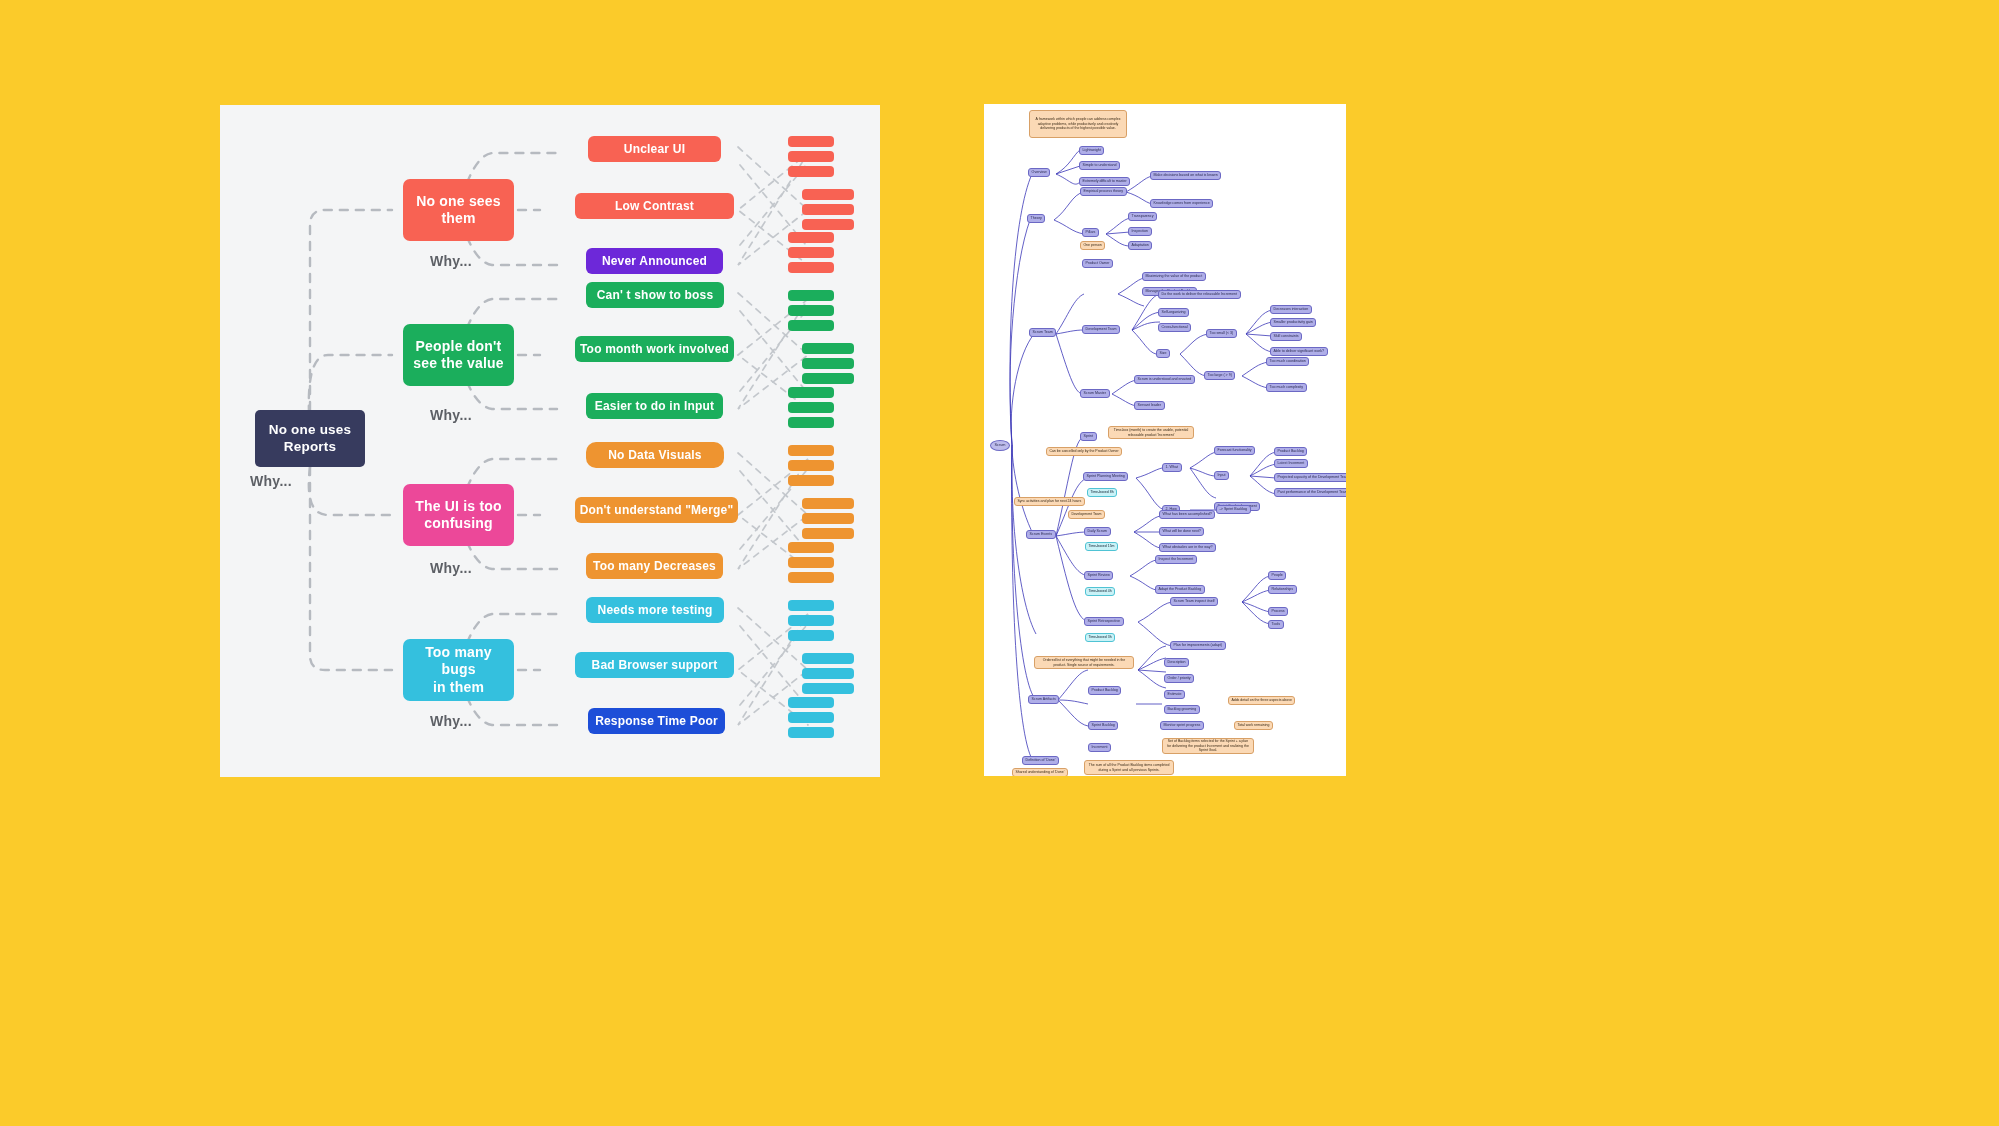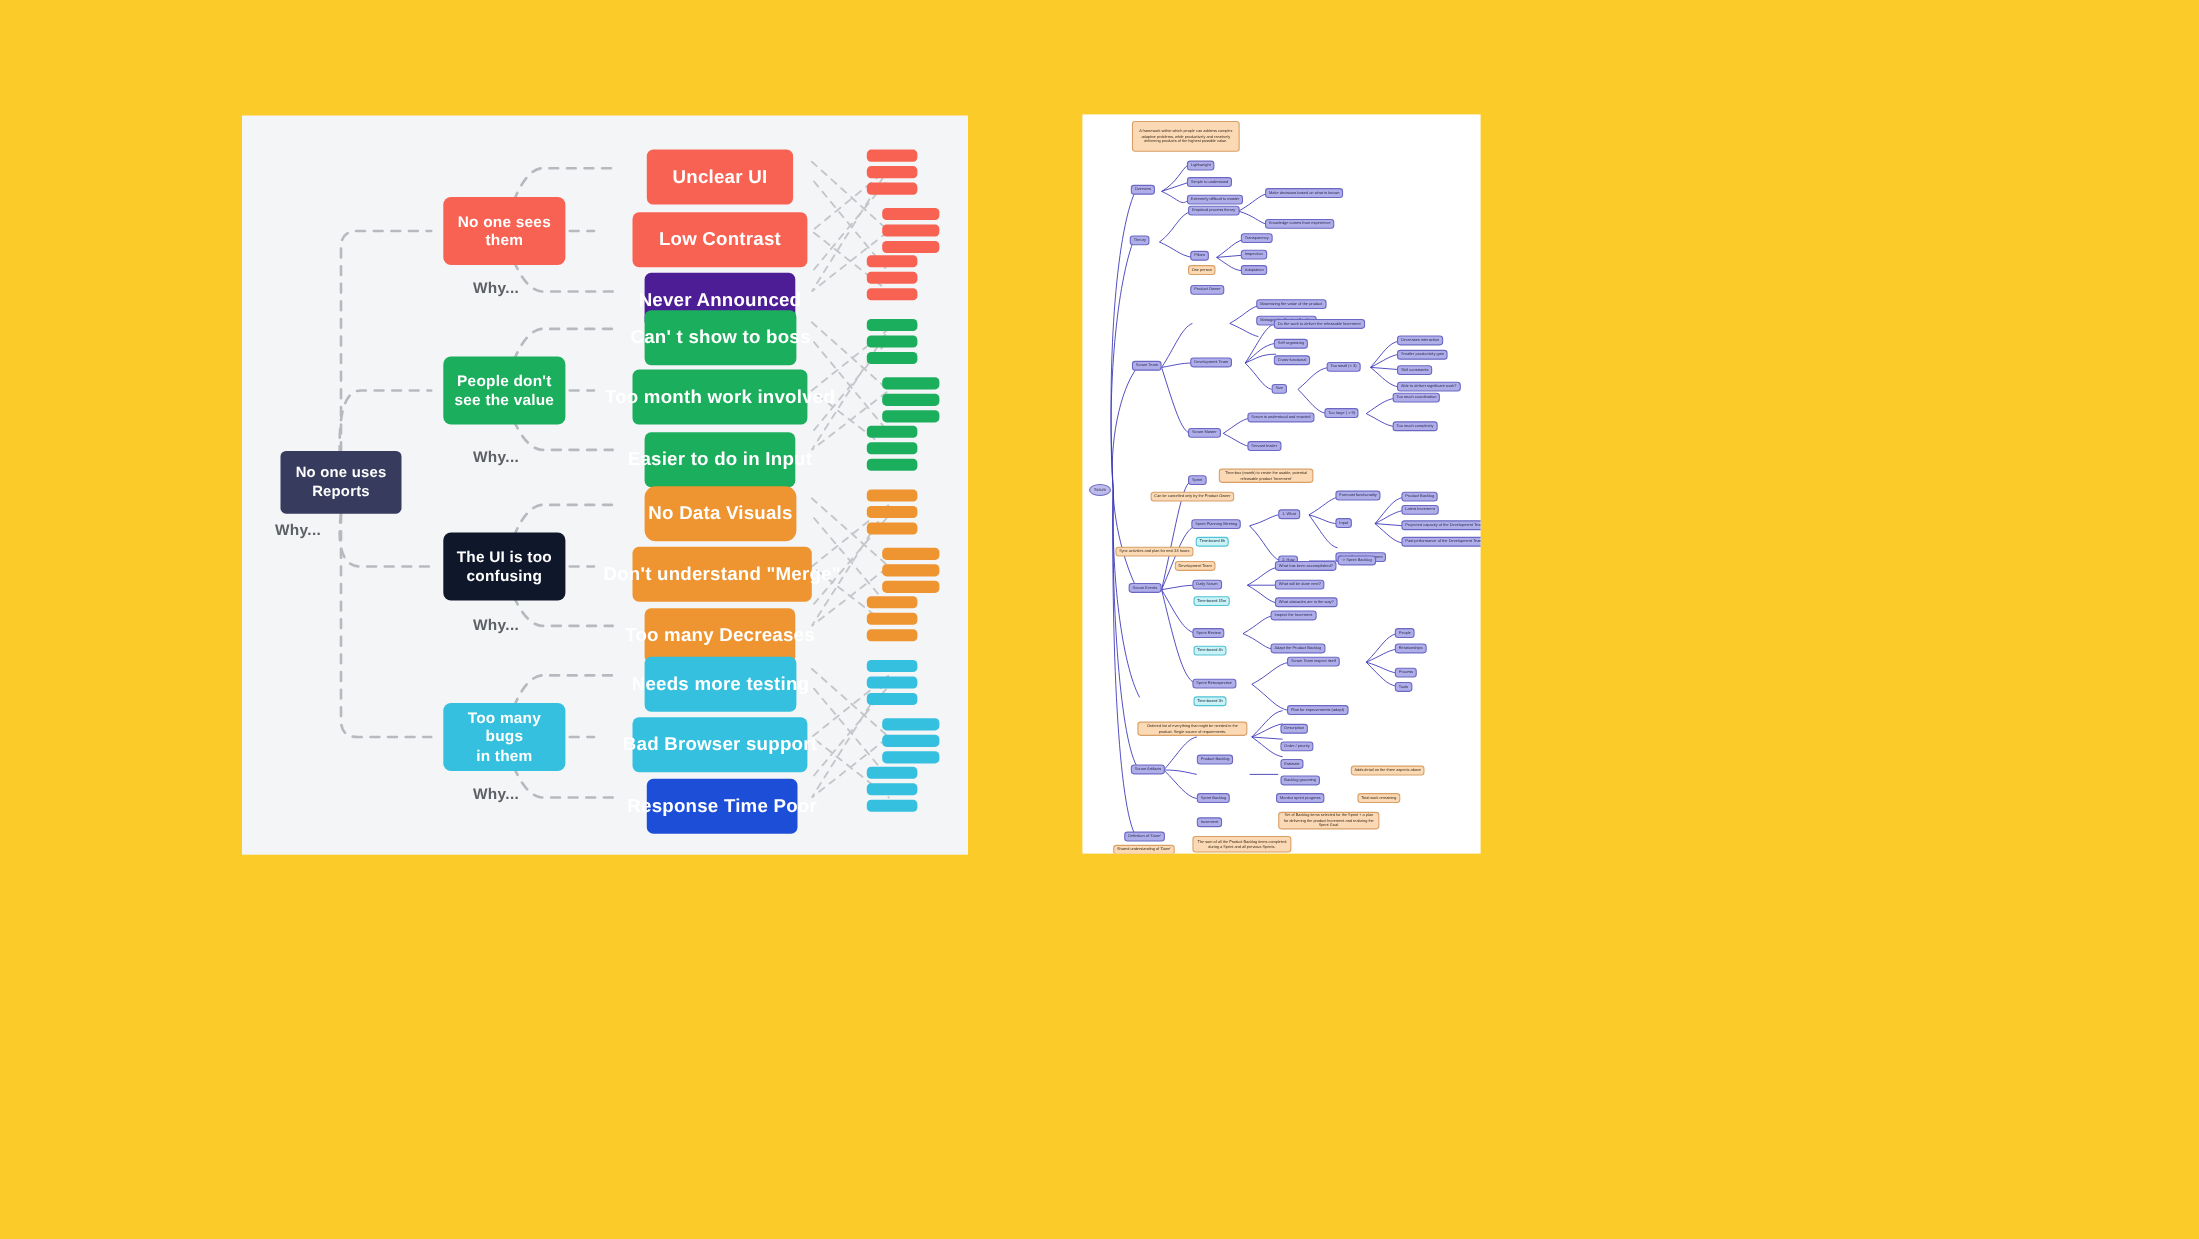--- a/index.html
+++ b/index.html
@@ -28,21 +28,21 @@
     letter-spacing:.2px;
   }
   .root-node{
     left:35px;top:305px;width:110px;height:57px;
     background:#373B5E;font-size:13.5px;border-radius:5px;
   }
   .branch-node{
     width:111px;height:62px;font-size:14px;padding:0 6px;
   }
   .leaf-node{
-    height:50px;font-size:17px;padding:0 10px;white-space:nowrap;
+    height:26px;font-size:12px;padding:0 10px;white-space:nowrap;
     border-radius:6px;
     text-align:right;
   }
   .why-label{
     position:absolute;color:#5d6066;font-size:14px;font-weight:bold;
     letter-spacing:.3px;
   }
 
   
   .bargroup{position:absolute;display:flex;flex-direction:column;gap:4px;}
@@ -134,21 +134,21 @@
   <div class="node branch-node" style="left:183px;top:74px;background:#F86253;">
     <span>No one sees<br>them</span>
   </div>
   <div class="why-label" style="left:210px;top:148px;">Why...</div>
   <div class="node leaf-node" style="left:368px;top:31px;width:133px;background:#F86253;">
     <span>Unclear UI</span>
     </div>
   <div class="node leaf-node" style="left:355px;top:88px;width:159px;background:#F86253;">
     <span>Low Contrast</span>
     </div>
-  <div class="node leaf-node" style="left:366px;top:143px;width:137px;background:#4c1d95;">
+  <div class="node leaf-node" style="left:366px;top:143px;width:137px;background:#6d28d9;">
     <span>Never Announced</span>
     </div>
   <div class="bargroup" style="left:568px;top:31px;">
     <div class="bar" style="width:46px;background:#F86253;"></div>
     <div class="bar" style="width:46px;background:#F86253;"></div>
     <div class="bar" style="width:46px;background:#F86253;"></div>
   </div>
   <div class="bargroup" style="left:582px;top:84px;">
     <div class="bar" style="width:52px;background:#F86253;"></div>
     <div class="bar" style="width:52px;background:#F86253;"></div>
@@ -182,21 +182,21 @@
     <div class="bar" style="width:52px;background:#1BAE5C;"></div>
     <div class="bar" style="width:52px;background:#1BAE5C;"></div>
     <div class="bar" style="width:52px;background:#1BAE5C;"></div>
   </div>
   <div class="bargroup" style="left:568px;top:282px;">
     <div class="bar" style="width:46px;background:#1BAE5C;"></div>
     <div class="bar" style="width:46px;background:#1BAE5C;"></div>
     <div class="bar" style="width:46px;background:#1BAE5C;"></div>
   </div>
 
-  <div class="node branch-node" style="left:183px;top:379px;background:#0f172a;">
+  <div class="node branch-node" style="left:183px;top:379px;background:#ec4899;">
     <span>The UI is too<br>confusing</span>
   </div>
   <div class="why-label" style="left:210px;top:455px;">Why...</div>
   <div class="node leaf-node" style="left:366px;top:337px;width:138px;background:#EE9430;border-radius:10px;">
     <span>No Data Visuals</span>
     </div>
   <div class="node leaf-node" style="left:355px;top:392px;width:163px;background:#EE9430;">
     <span>Don't understand "Merge"</span>
     </div>
   <div class="node leaf-node" style="left:366px;top:448px;width:137px;background:#EE9430;">

